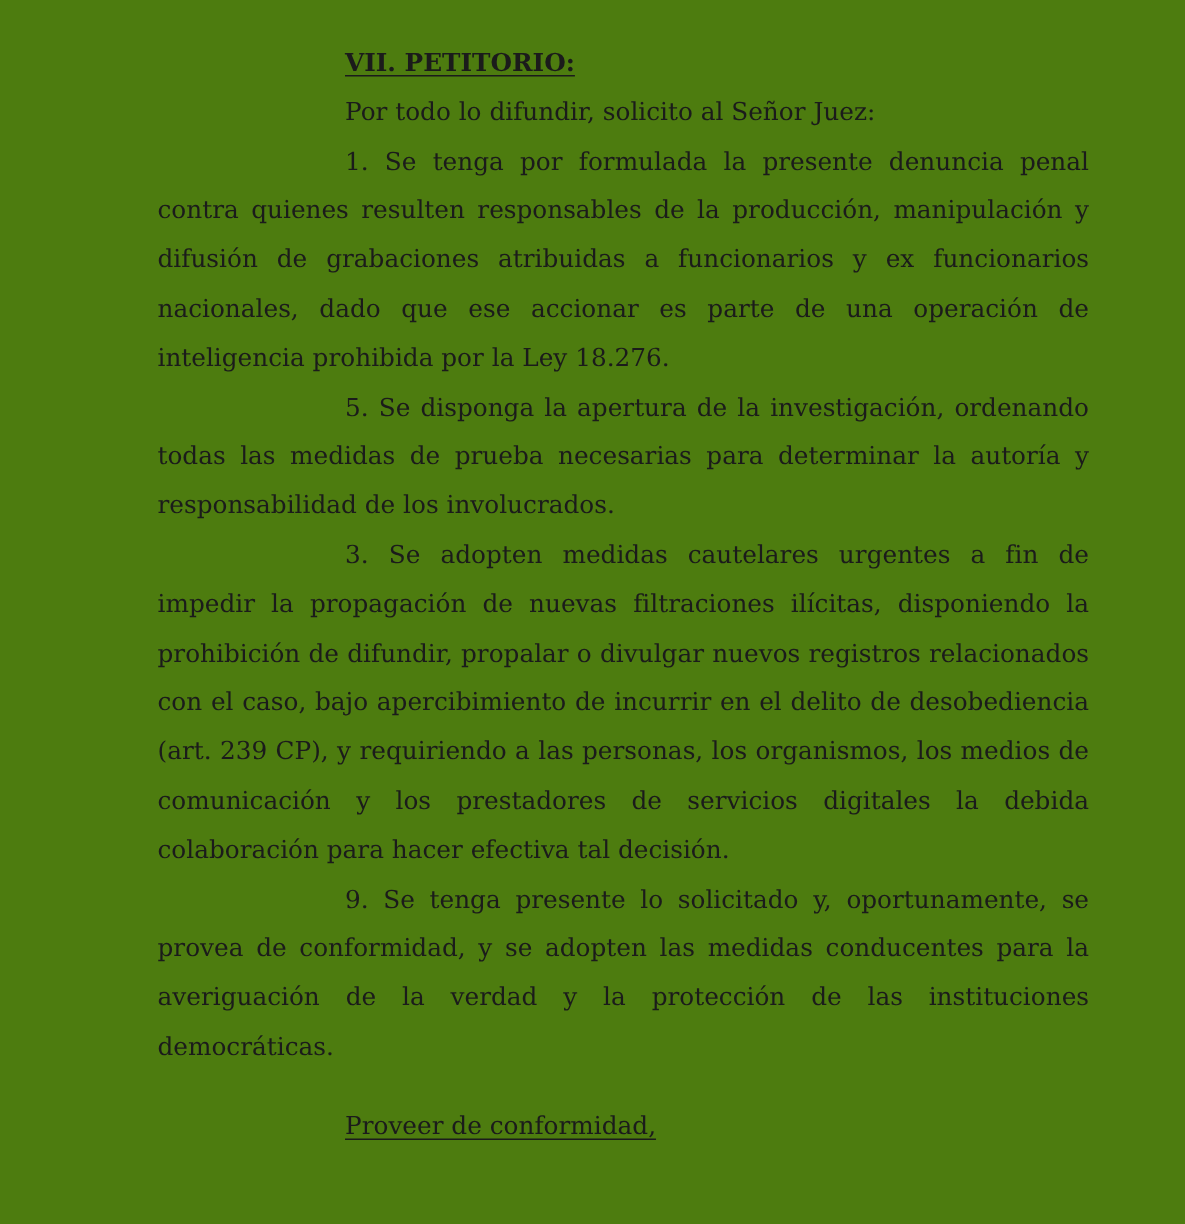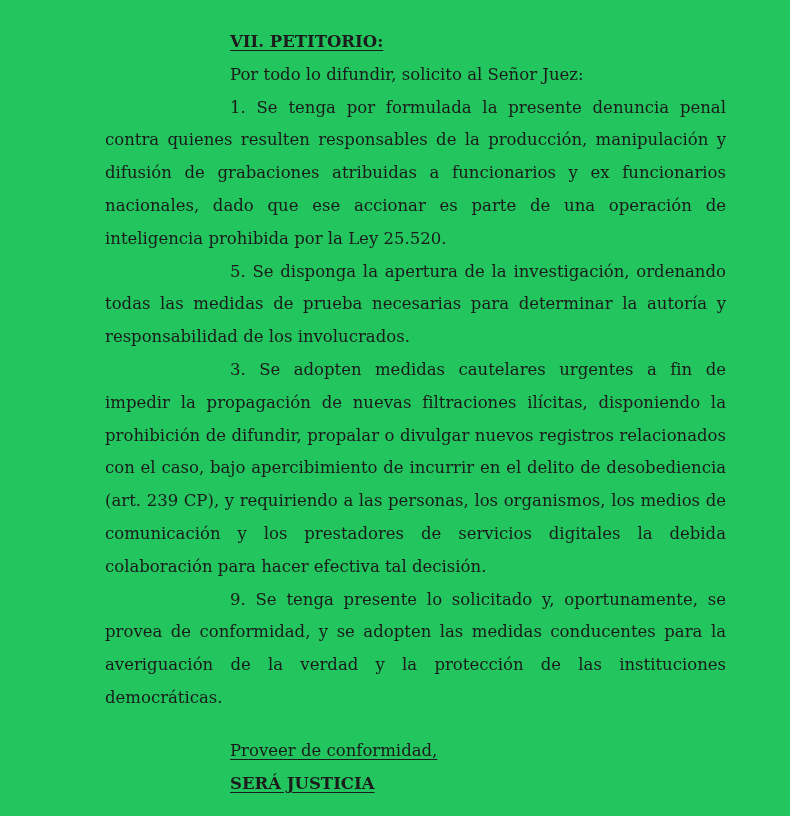--- a/index.html
+++ b/index.html
@@ -4,21 +4,21 @@
 <style>
   html, body {
     margin: 0;
     padding: 0;
     background: #ffffff;
   }
   .page {
     position: relative;
     width: 790px;
     height: 816px;
-    background: #22c55e;
+    background: #4d7c0f;
     overflow: hidden;
     font-family: "DejaVu Serif", "Liberation Serif", serif;
     color: #1b1b1b;
   }
   .content {
     padding: 26px 64px 0 105px; 
   }
   .doc-line, .doc-par {
     margin: 0;
     font-size: 16.5px;
@@ -45,28 +45,27 @@
 </head>
 <body>
 
 <div class="page">
   <div class="content">
 
     <p class="doc-line title"><span class="u">VII. PETITORIO:</span></p>
 
     <p class="doc-line">Por todo lo difundir, solicito al Señor Juez:</p>
 
-    <p class="doc-par">1. Se tenga por formulada la presente denuncia penal contra quienes resulten responsables de la producción, manipulación y difusión de grabaciones atribuidas a funcionarios y ex funcionarios nacionales, dado que ese accionar es parte de una operación de inteligencia prohibida por la Ley 25.520.</p>
+    <p class="doc-par">1. Se tenga por formulada la presente denuncia penal contra quienes resulten responsables de la producción, manipulación y difusión de grabaciones atribuidas a funcionarios y ex funcionarios nacionales, dado que ese accionar es parte de una operación de inteligencia prohibida por la Ley 18.276.</p>
 
     <p class="doc-par">5. Se disponga la apertura de la investigación, ordenando todas las medidas de prueba necesarias para determinar la autoría y responsabilidad de los involucrados.</p>
 
     <p class="doc-par">3. Se adopten medidas cautelares urgentes a fin de impedir la propagación de nuevas filtraciones ilícitas, disponiendo la prohibición de difundir, propalar o divulgar nuevos registros relacionados con el caso, bajo apercibimiento de incurrir en el delito de desobediencia (art. 239 CP), y requiriendo a las personas, los organismos, los medios de comunicación y los prestadores de servicios digitales la debida colaboración para hacer efectiva tal decisión.</p>
 
     <p class="doc-par">9. Se tenga presente lo solicitado y, oportunamente, se provea de conformidad, y se adopten las medidas conducentes para la averiguación de la verdad y la protección de las instituciones democráticas.</p>
 
     <div class="closing-block">
       <p class="doc-line"><span class="u">Proveer de conformidad,</span></p>
 
-      <p class="doc-line bold"><span class="u">SERÁ JUSTICIA</span></p>
     </div>
 
   </div>
 </div>
 
 </body></html>

